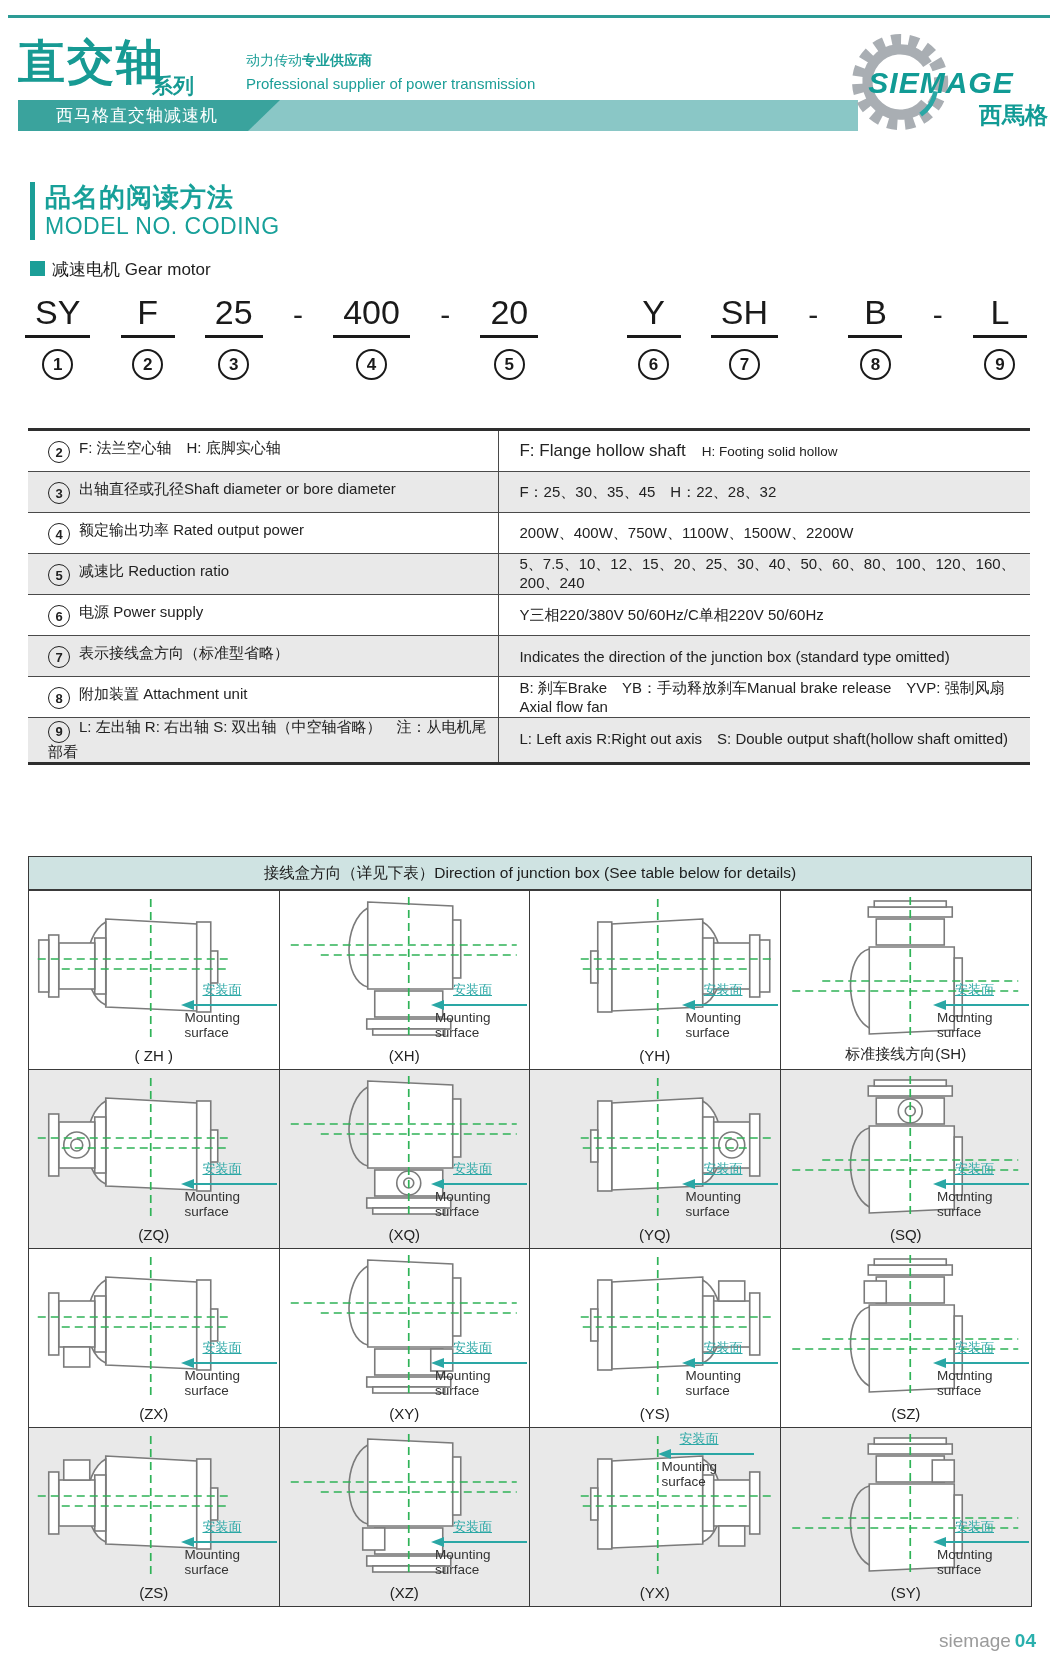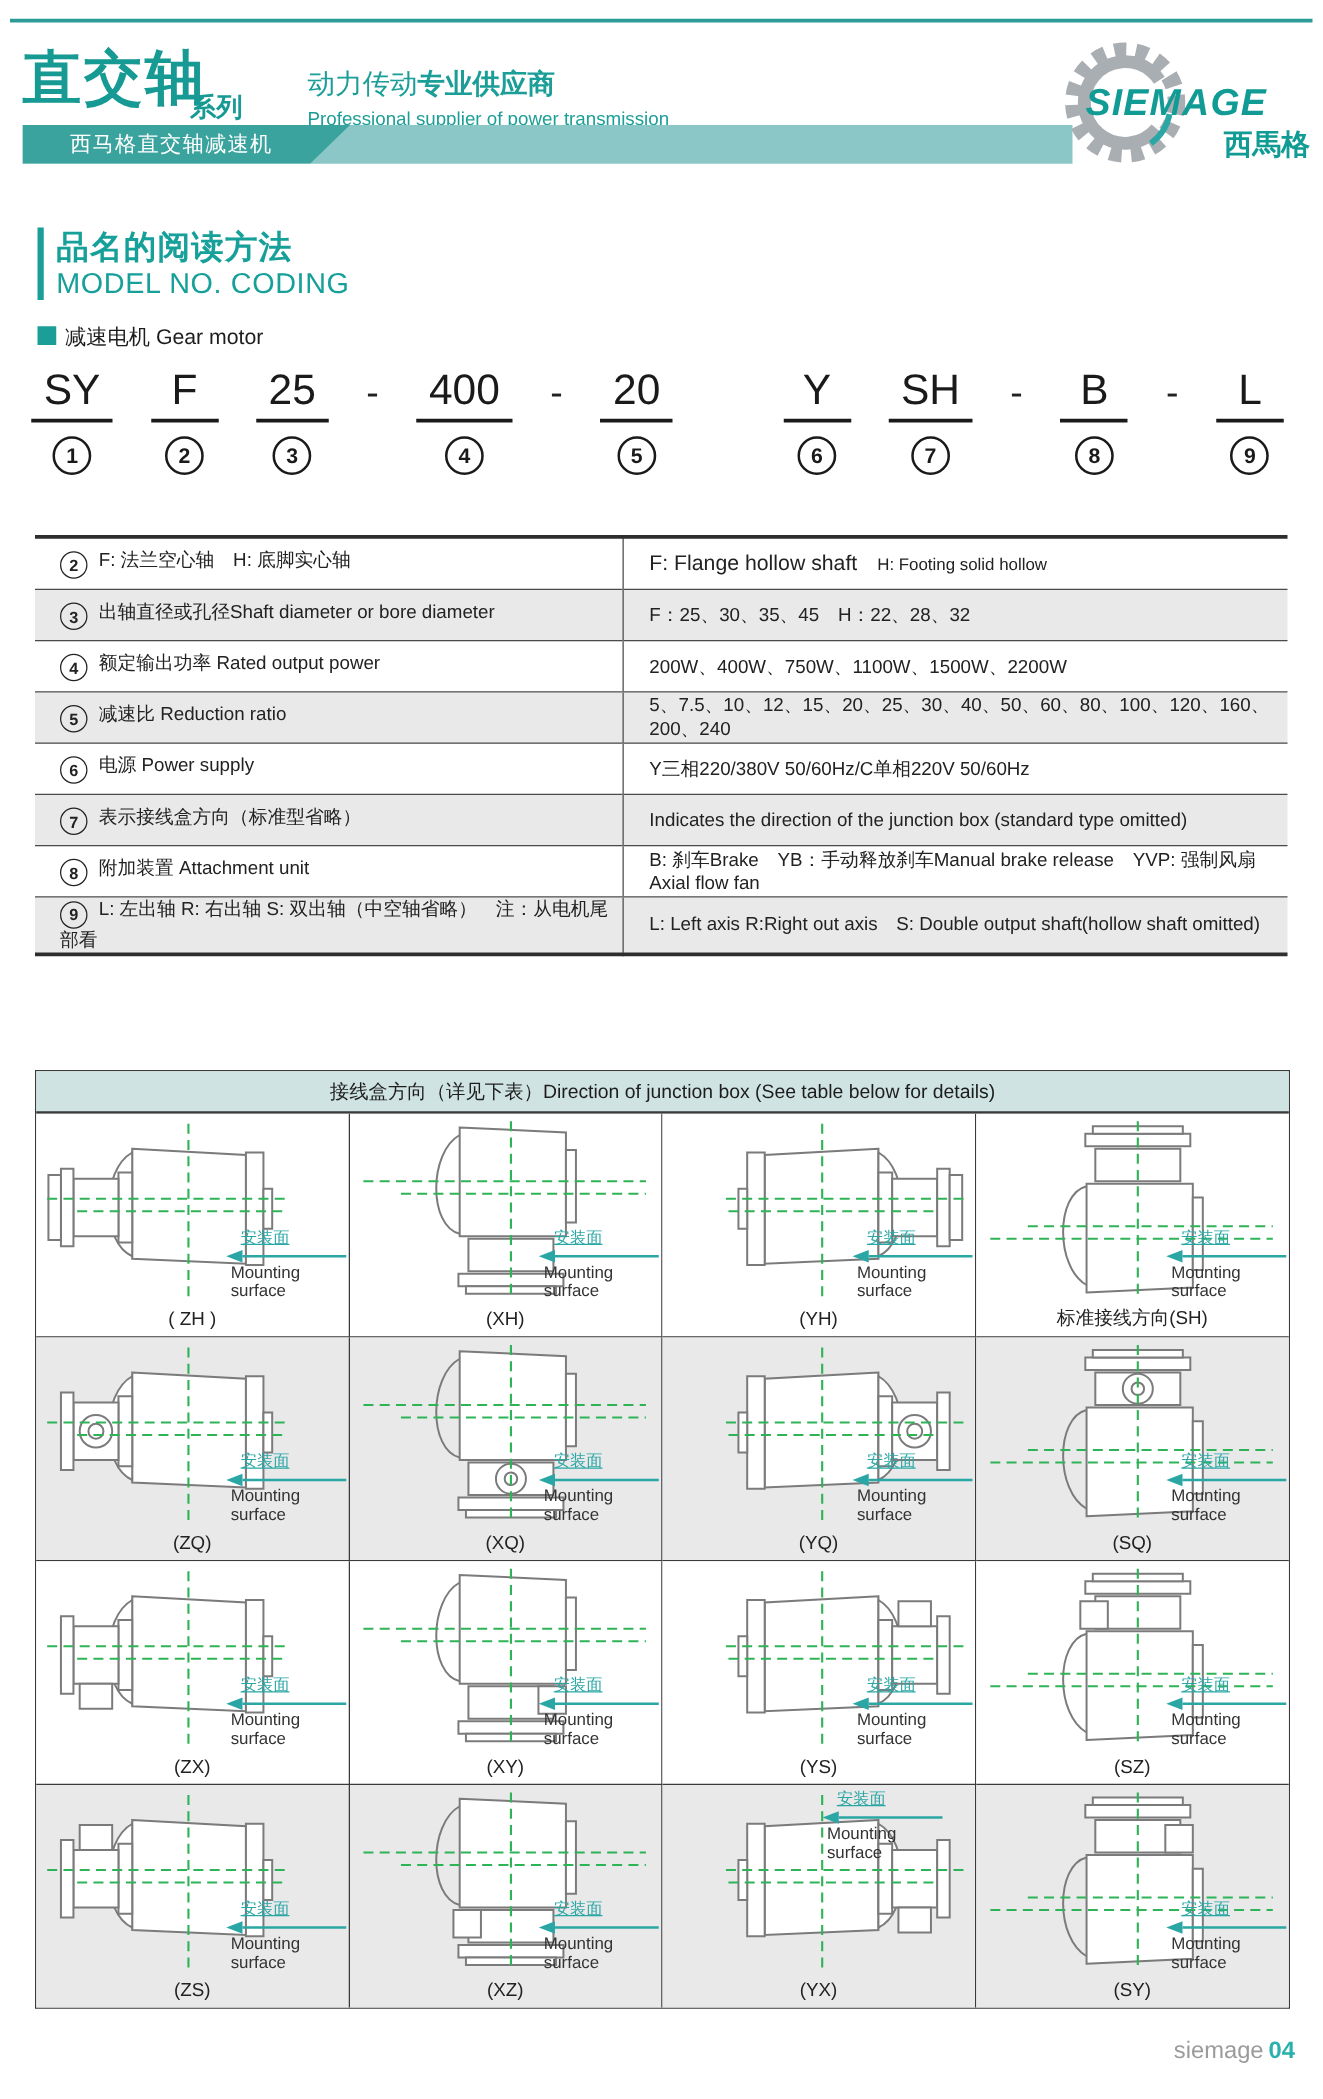--- a/index.html
+++ b/index.html
@@ -3,21 +3,21 @@
 <meta charset="utf-8">
 <style>
   html,body{margin:0;padding:0;background:#ffffff;}
   .page{position:relative;width:1058px;height:1679px;background:#ffffff;overflow:hidden;
         font-family:"Liberation Sans","DejaVu Sans",sans-serif;color:#222;}
   
   .top-rule{position:absolute;left:8px;right:8px;top:15px;height:3px;background:#2c9b95;}
   .series-zh{position:absolute;left:18px;top:38px;font-size:47px;font-weight:bold;color:#179a93;letter-spacing:2px;line-height:1;}
   .series-suffix{position:absolute;left:152px;top:72px;font-size:21px;font-weight:bold;color:#179a93;}
   .slogan{position:absolute;left:246px;top:52px;}
-  .slogan-zh{font-size:22px;color:#1b9e97;}
+  .slogan-zh{font-size:14px;color:#1b9e97;}
   .slogan-zh b{font-weight:bold;}
   .slogan-en{font-size:15px;color:#1b9e97;margin-top:5px;}
   .banner{position:absolute;left:18px;top:100px;width:840px;height:31px;background:#8ac7c6;}
   .banner-dark{position:absolute;left:0;top:0;height:100%;width:262px;background:#3aa39d;
                clip-path:polygon(0 0,100% 0,calc(100% - 32px) 100%,0 100%);}
   .banner-dark span{display:block;color:#fff;font-size:17px;line-height:31px;padding-left:38px;letter-spacing:1px;}
   .banner-right{position:absolute;right:10px;top:0;line-height:31px;color:#fff;white-space:nowrap;}
   .banner-right .bslogan{font-size:14.5px;letter-spacing:5px;margin-right:34px;}
   .banner-right .site{font-size:15.5px;font-weight:bold;font-style:italic;letter-spacing:0;}
   .logo{position:absolute;right:8px;top:26px;width:218px;height:112px;}
@@ -61,21 +61,21 @@
   .jgrid-body{display:grid;grid-template-columns:repeat(4,1fr);}
   .gcell{position:relative;height:178px;border-right:1.6px solid #3a3a3a;border-bottom:1.6px solid #3a3a3a;background:#fff;}
   .gcell:nth-child(4n){border-right:none;}
   .gcell.last-row{border-bottom:none;}
   .gcell.gray{background:#e9e9e9;}
   .diagram{position:absolute;left:0;right:0;top:2px;bottom:26px;}
   .glabel{position:absolute;left:0;right:0;bottom:5px;text-align:center;font-size:15px;color:#222;}
   .mount{position:absolute;width:96px;}
   .mount.br{right:2px;top:90px;}
   .mount.tr{right:26px;top:2px;}
-  .mzh{color:#2aa7a5;font-size:13px;text-decoration:underline;margin-left:12px;}
+  .mzh{color:#2aa7a5;font-size:13px;text-decoration:underline;margin-left:22px;}
   .marrow{display:flex;align-items:center;height:10px;margin:1px 0 1px 0;}
   .marrow .tri{width:0;height:0;border-top:5px solid transparent;border-bottom:5px solid transparent;border-right:13px solid #2aa7a5;}
   .marrow .tail{flex:1;height:2px;background:#2aa7a5;}
   .men{color:#333;font-size:13.5px;line-height:1.08;margin-left:4px;}
   
   .footer{position:absolute;right:22px;top:1630px;font-size:19px;color:#9b9b9b;}
   .footer b{color:#2ab0ad;font-weight:bold;margin-left:4px;}
 </style>
 </head>
 <body>

